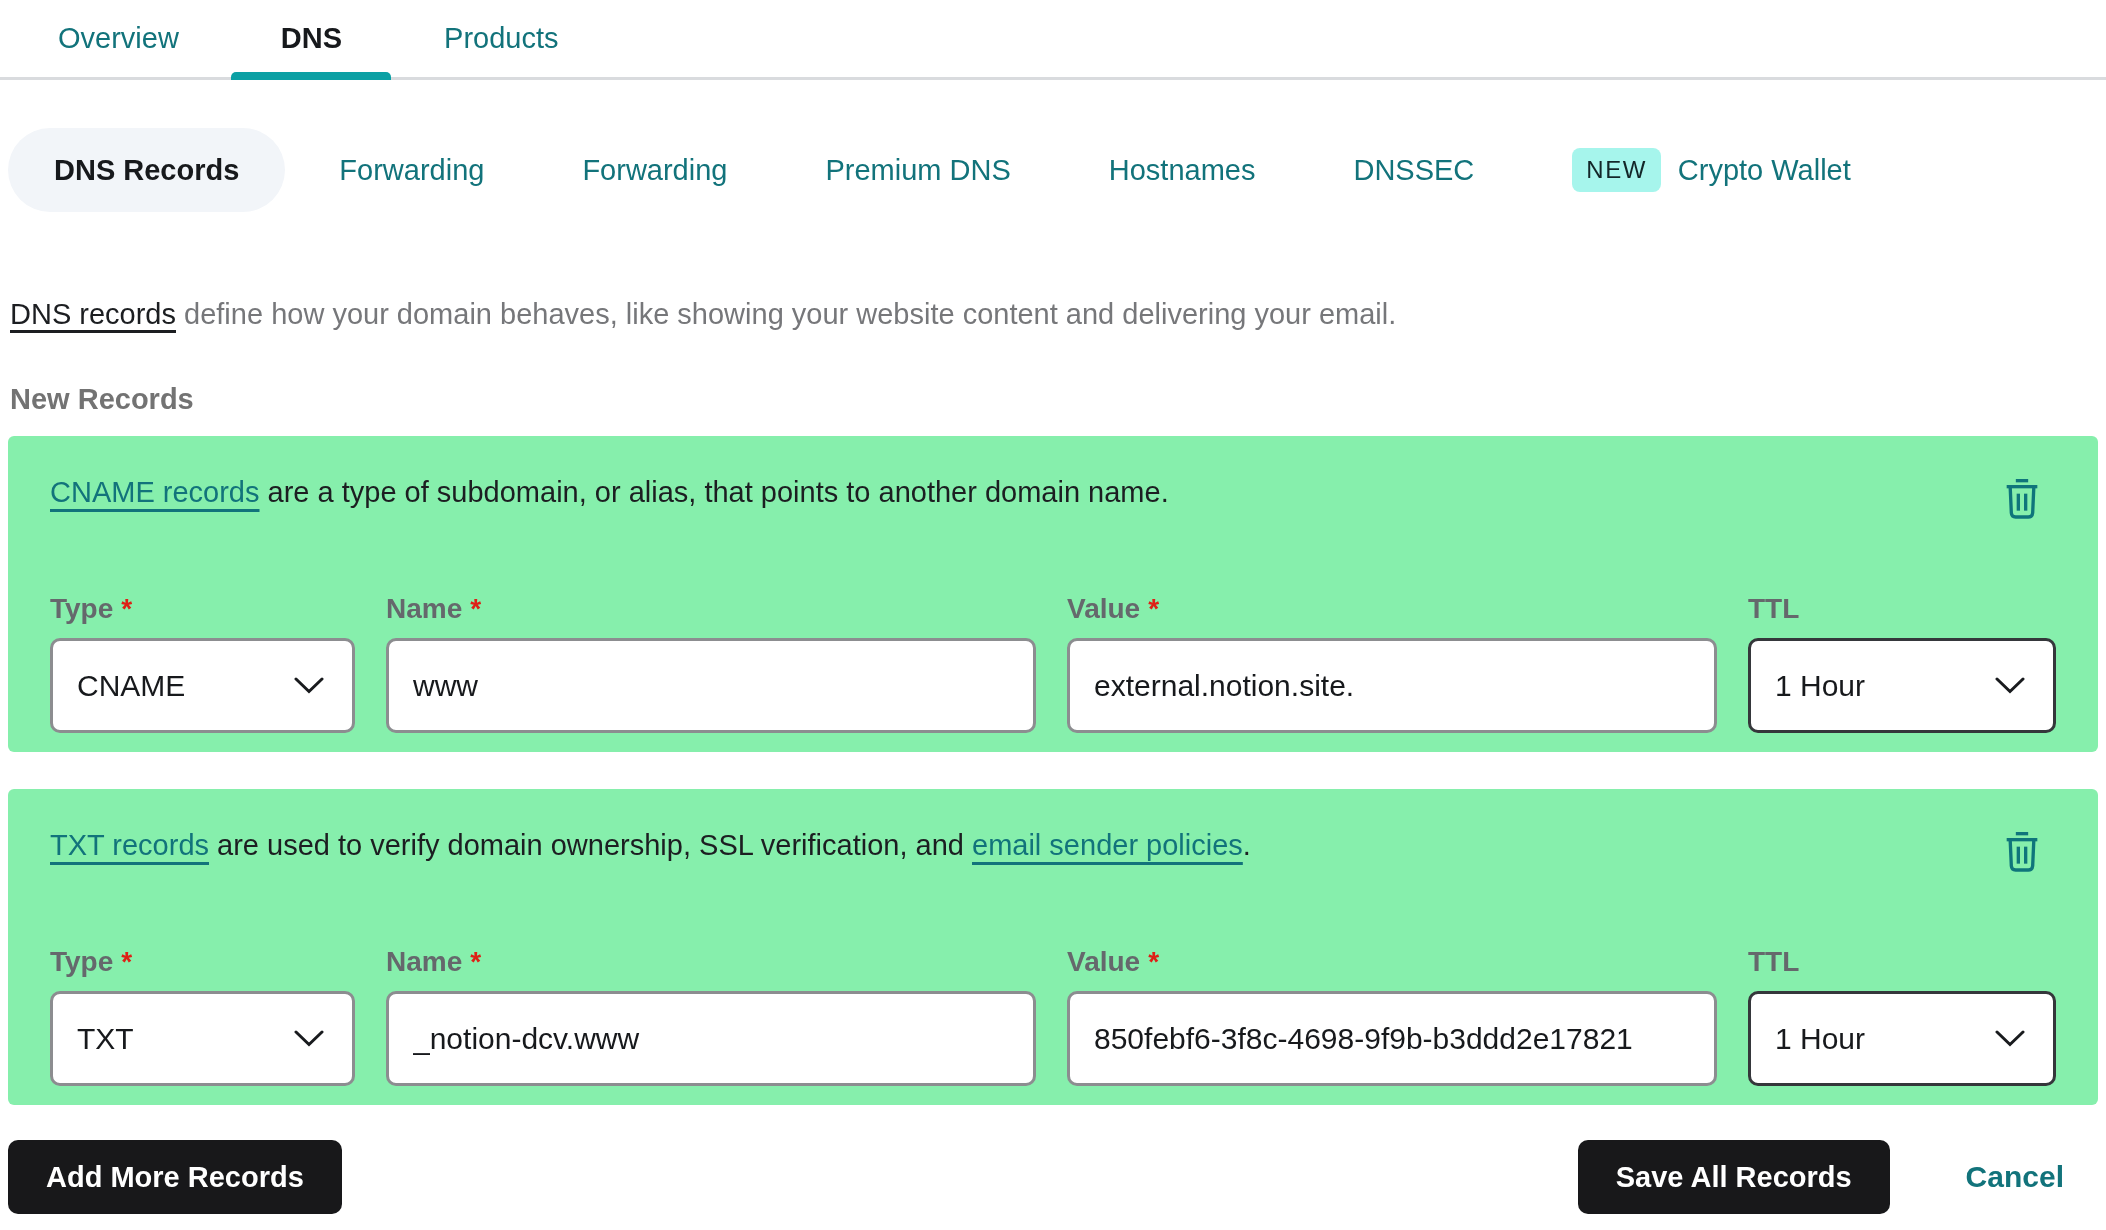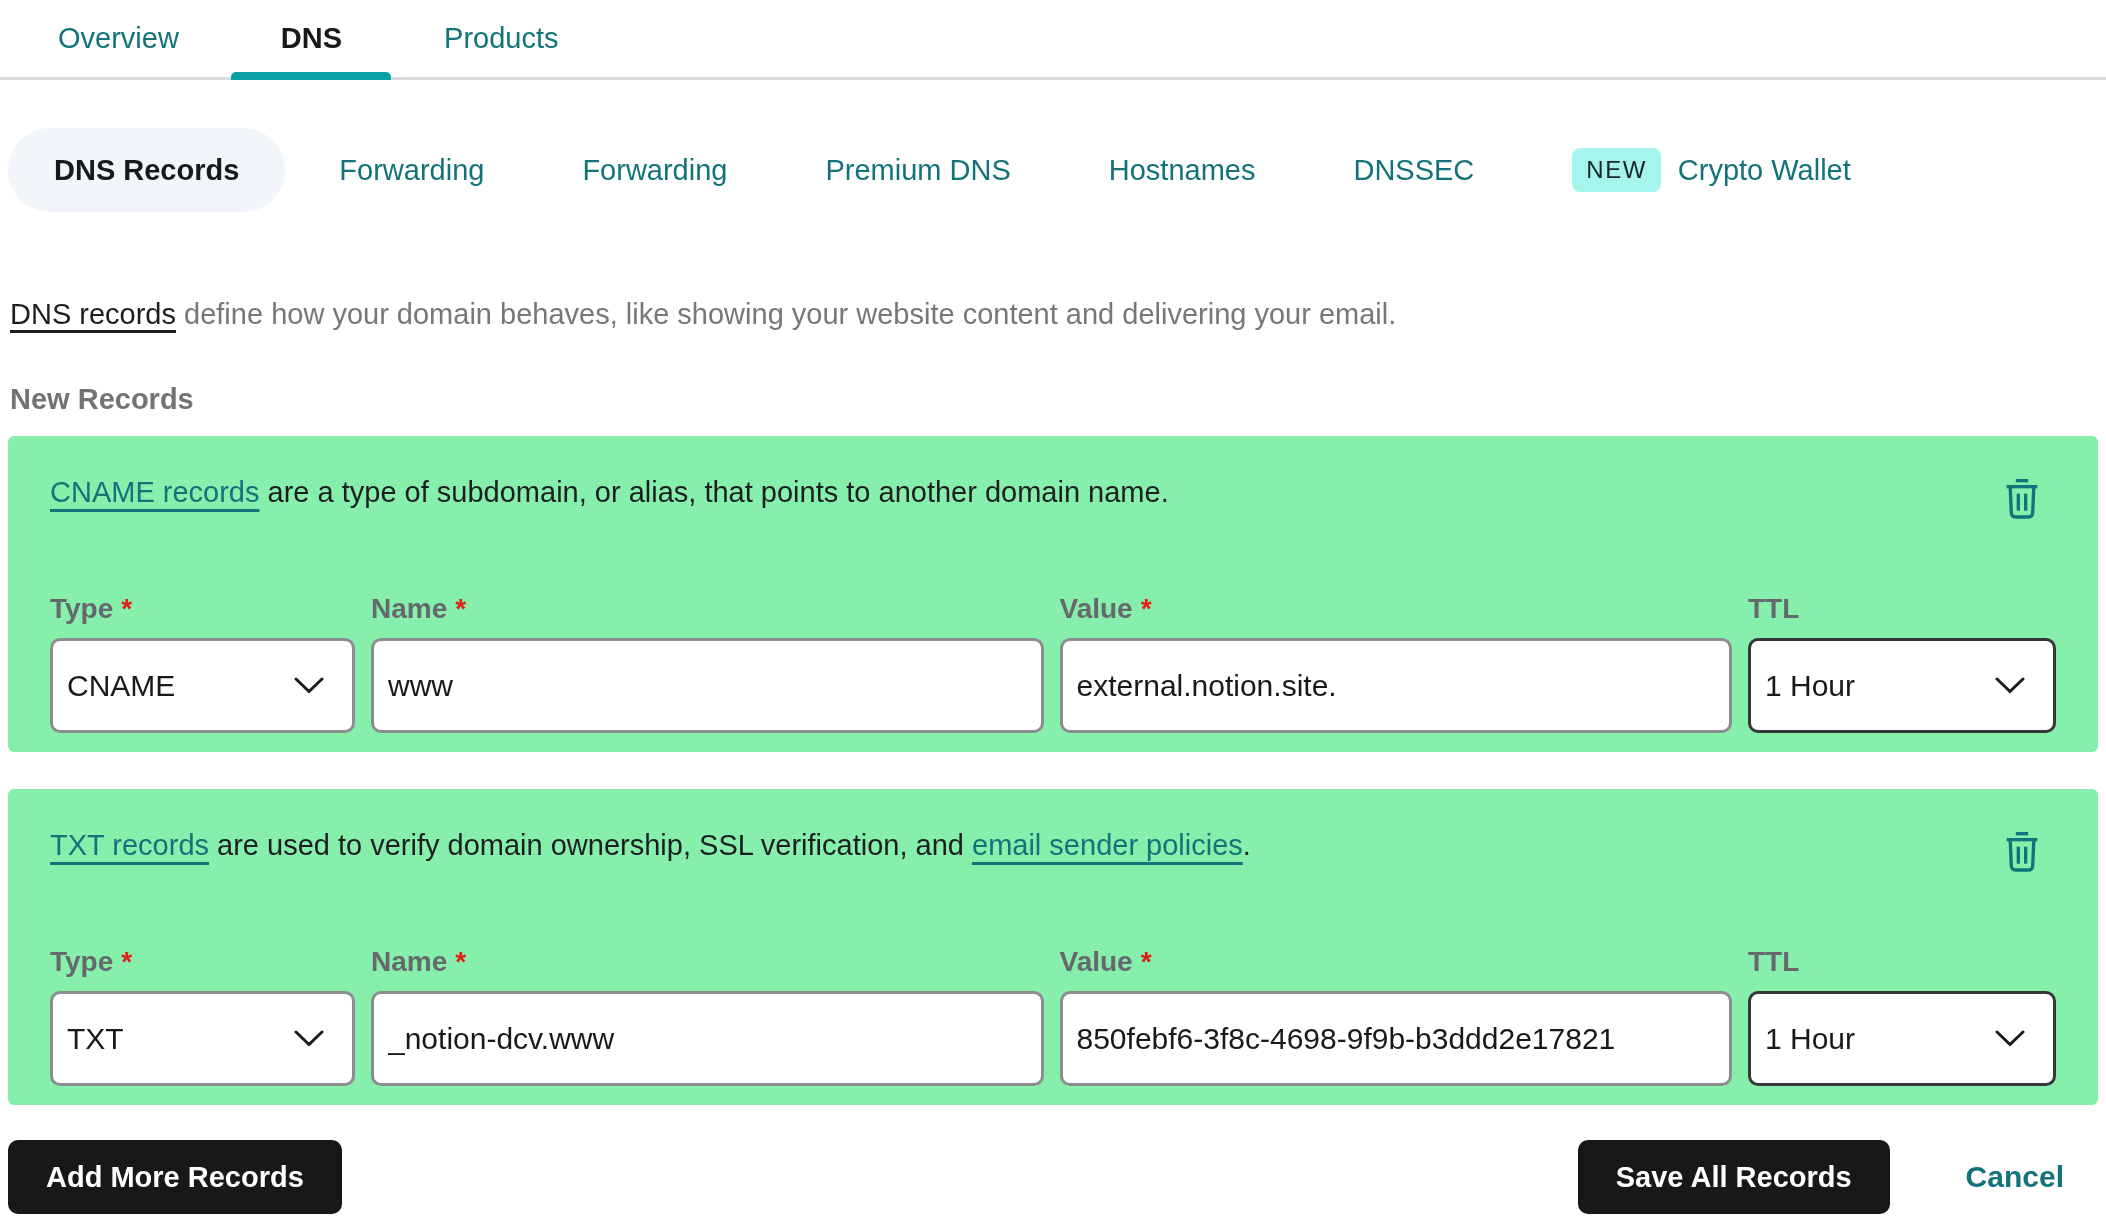--- a/index.html
+++ b/index.html
@@ -120,42 +120,42 @@
   .trash-btn {
     background: none; border: none; cursor: pointer;
     padding: 0; margin: 4px 14px 0 0;
     line-height: 0;
   }
 
   .fields {
     margin-top: 72px;
     display: grid;
     grid-template-columns: 305px 1fr 1fr 308px;
-    column-gap: 16px;
+    column-gap: 31px;
   }
   .field { display: flex; flex-direction: column; }
   .field label {
     font-size: 28px;
     font-weight: bold;
     color: #65686c;
     margin-bottom: 14px;
     line-height: 30px;
   }
   .req { color: #de2016; margin-left: 8px; }
 
   .text-input, .select {
     height: 95px;
     width: 100%;
     background: #ffffff;
     border: 3px solid #8c8d90;
     border-radius: 10px;
     font-family: "Liberation Sans", sans-serif;
     font-size: 30px;
     color: #17191c;
-    padding: 0 14px;
+    padding: 0 24px;
   }
   .text-input { outline: none; }
   .select {
     display: flex; align-items: center; justify-content: space-between;
     cursor: pointer;
     padding-right: 28px;
   }
   .select.dark { border-color: #35373b; }
   .chevron { flex: none; }
 

